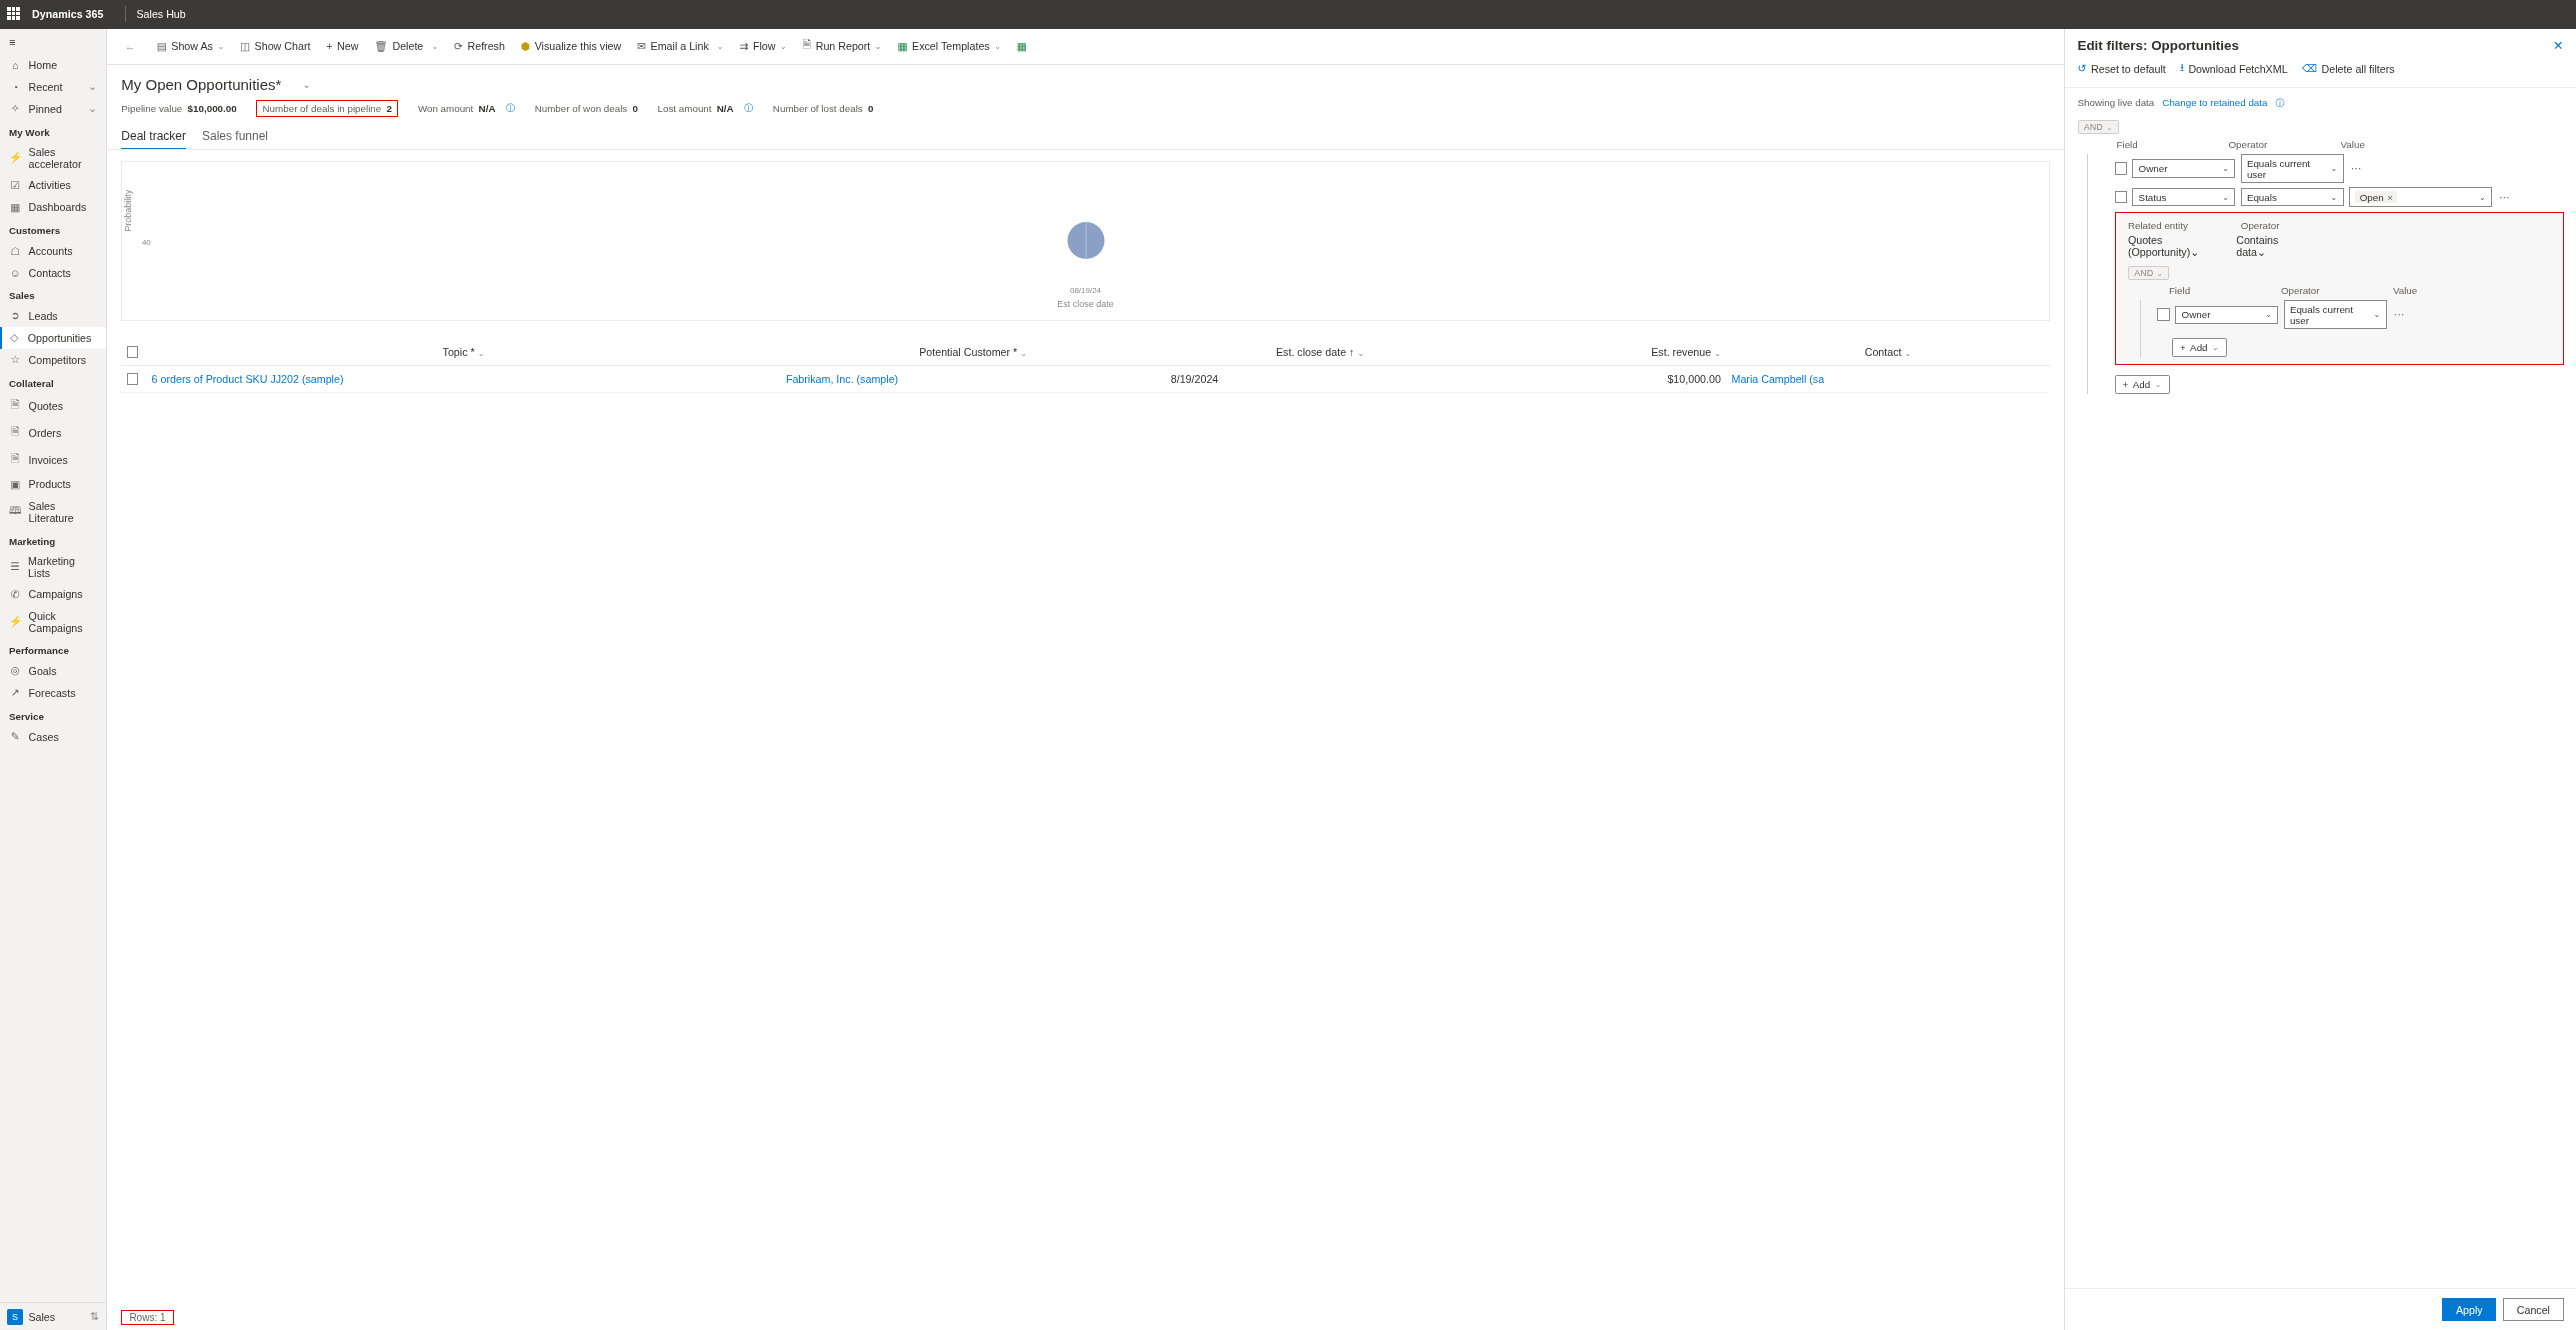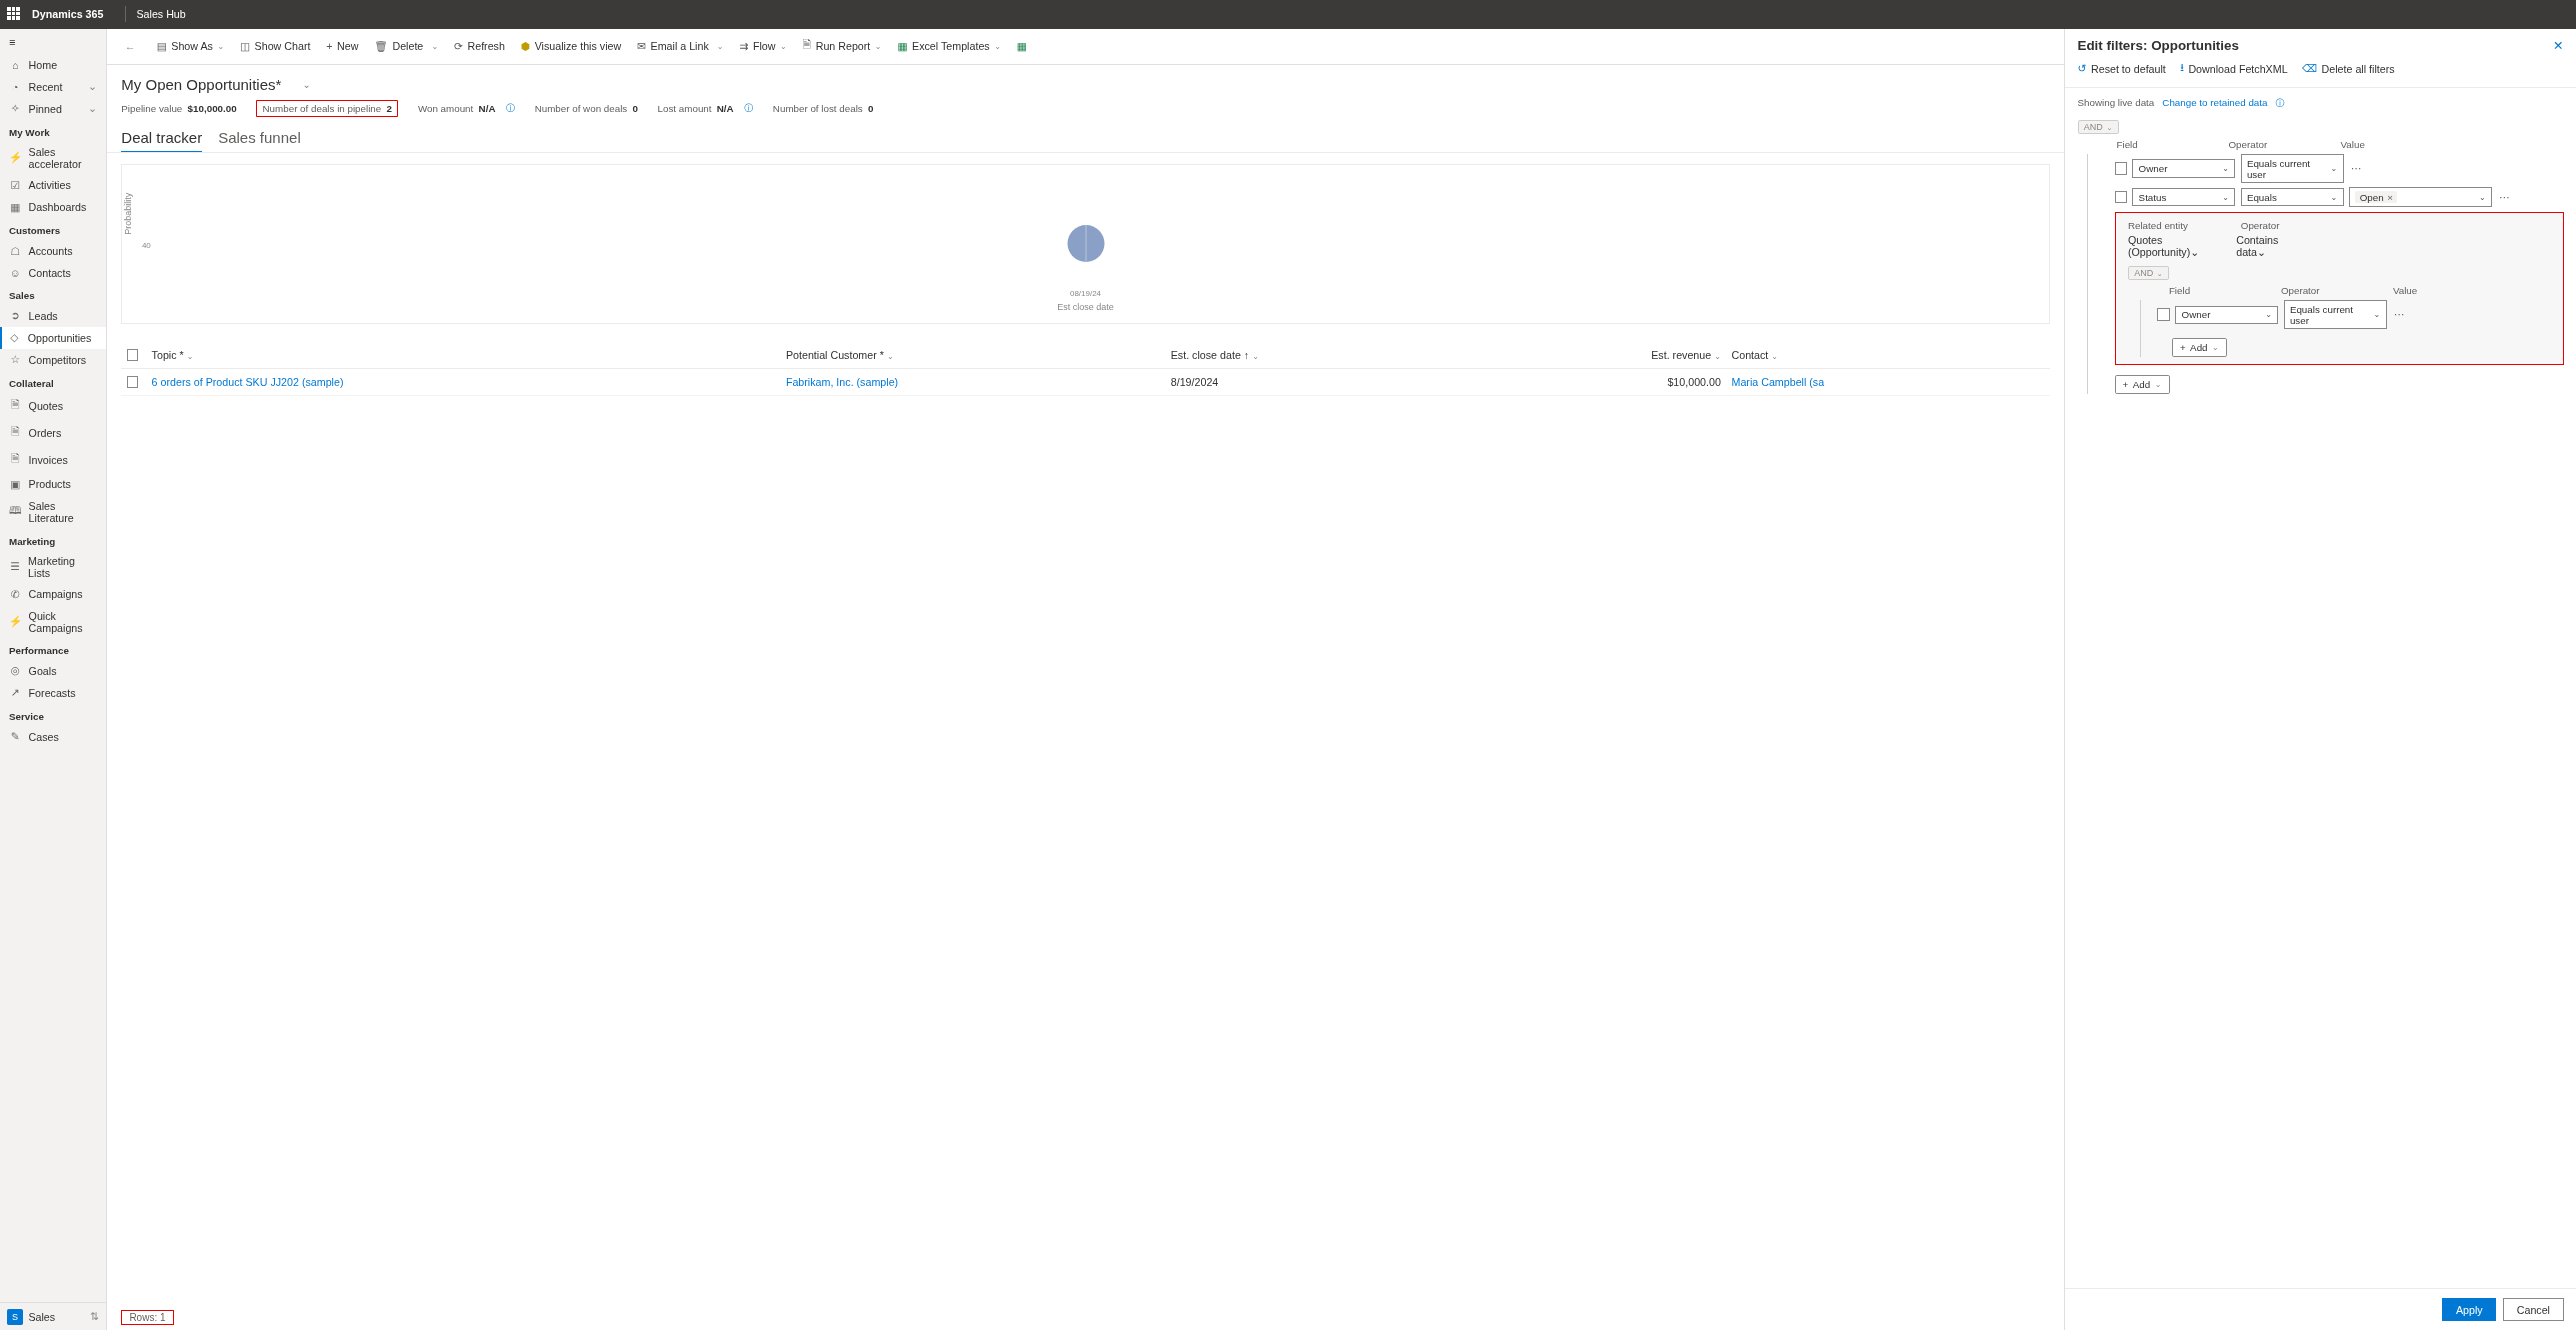--- a/index.html
+++ b/index.html
@@ -28,36 +28,36 @@
     .cmdbar .btn { display: inline-flex; align-items: center; gap: 4.5px; padding: 3.6px 5.3px; cursor: pointer; white-space: nowrap; }
     .cmdbar .btn .chev { color: #888; font-size: 8px; }
     .cmdbar .ico { color: #555; font-size: 10.7px; }
     .cmdbar .back { color: #888; margin-right: 5.3px; }
     .content { background: #fff; margin: 0; flex: 1; display: flex; flex-direction: column; overflow: hidden; }
     .view-title { padding: 10.7px 14.3px 3.6px; font-size: 15px; display: flex; align-items: center; gap: 21px; }
     .metrics { display: flex; gap: 19.6px; padding: 3.6px 14.3px 7.1px; font-size: 9.8px; color: #605e5c; align-items: center; }
     .metric { display: flex; gap: 5.3px; align-items: center; }
     .metric .val { color: #323130; font-weight: 600; }
     .metric.highlighted { border: 1.3px solid #e60000; padding: 1.8px 5.3px; border-radius: 0.9px; }
-    .tabs { display: flex; gap: 16px; padding: 0 14.3px; border-bottom: 0.9px solid #edebe9; font-size: 15px; }
+    .tabs { display: flex; gap: 16px; padding: 0 14.3px; border-bottom: 0.9px solid #edebe9; font-size: 12px; }
     .tab { padding: 5.3px 0; cursor: pointer; color: #605e5c; }
     .tab.active { color: #323130; border-bottom: 1.8px solid #0078d4; }
     .chart-area { border: 0.9px solid #edebe9; margin: 10.7px 14.3px; padding: 9px 9px 9px 27px; height: 160px; position: relative; }
     .chart-ylabel { position: absolute; left: 5.3px; top: 50%; transform: rotate(-90deg) translateX(14.3px); font-size: 9px; color: #888; transform-origin: left; }
     .chart-ytick { position: absolute; left: 19.6px; top: 48%; font-size: 8px; color: #888; }
     .chart-circle { position: absolute; left: 50%; top: 38%; width: 37px; height: 37px; background: #8aa0c6; border-radius: 50%; transform: translateX(-50%); }
     .chart-circle::after { content: ""; position: absolute; left: 50%; top: 0; bottom: 0; border-left: 0.9px solid rgba(255,255,255,0.4); }
     .chart-xtick { position: absolute; left: 50%; transform: translateX(-50%); bottom: 25px; font-size: 8px; color: #888; }
     .chart-xlabel { position: absolute; left: 50%; transform: translateX(-50%); bottom: 10.7px; font-size: 9px; color: #888; }
     .legend { padding: 3.6px 14.3px; font-size: 9px; color: #605e5c; display: flex; align-items: center; gap: 4.5px; }
     .legend .dot { width: 7.1px; height: 7.1px; border-radius: 50%; background: #8aa0c6; display: inline-block; }
     
     .tbl { margin: 7.1px 14.3px 0; flex: 1; overflow: auto; }
     .tbl table { width: 100%; border-collapse: collapse; font-size: 10.7px; }
-    .tbl th { text-align: left; padding: 7.1px 5.3px; border-bottom: 0.9px solid #edebe9; color: #323130; font-weight: 400; }
+    .tbl th { text-align: center; padding: 7.1px 5.3px; border-bottom: 0.9px solid #edebe9; color: #323130; font-weight: 400; }
     .tbl td { padding: 7.1px 5.3px; border-bottom: 0.9px solid #f3f2f1; }
     .tbl td a { color: #0078d4; text-decoration: none; }
     .footer { padding: 5.3px 14.3px; font-size: 10px; color: #605e5c; }
     .footer .rows-box { border: 1.3px solid #e60000; padding: 0.9px 7.1px; display: inline-block; }
     
     .panel { width: 512px; background: #fff; border-left: 0.9px solid #e1dfdd; display: flex; flex-direction: column; }
     .panel-hd { padding: 9px 12.5px 5.3px; display: flex; align-items: center; }
     .panel-hd h2 { margin: 0; font-size: 13.4px; font-weight: 600; }
     .panel-hd .close { margin-left: auto; color: #0078d4; cursor: pointer; font-size: 12.5px; }
     .panel-actions { padding: 1.8px 12.5px 9px; display: flex; gap: 14.3px; font-size: 10.7px; color: #323130; border-bottom: 0.9px solid #edebe9; }

